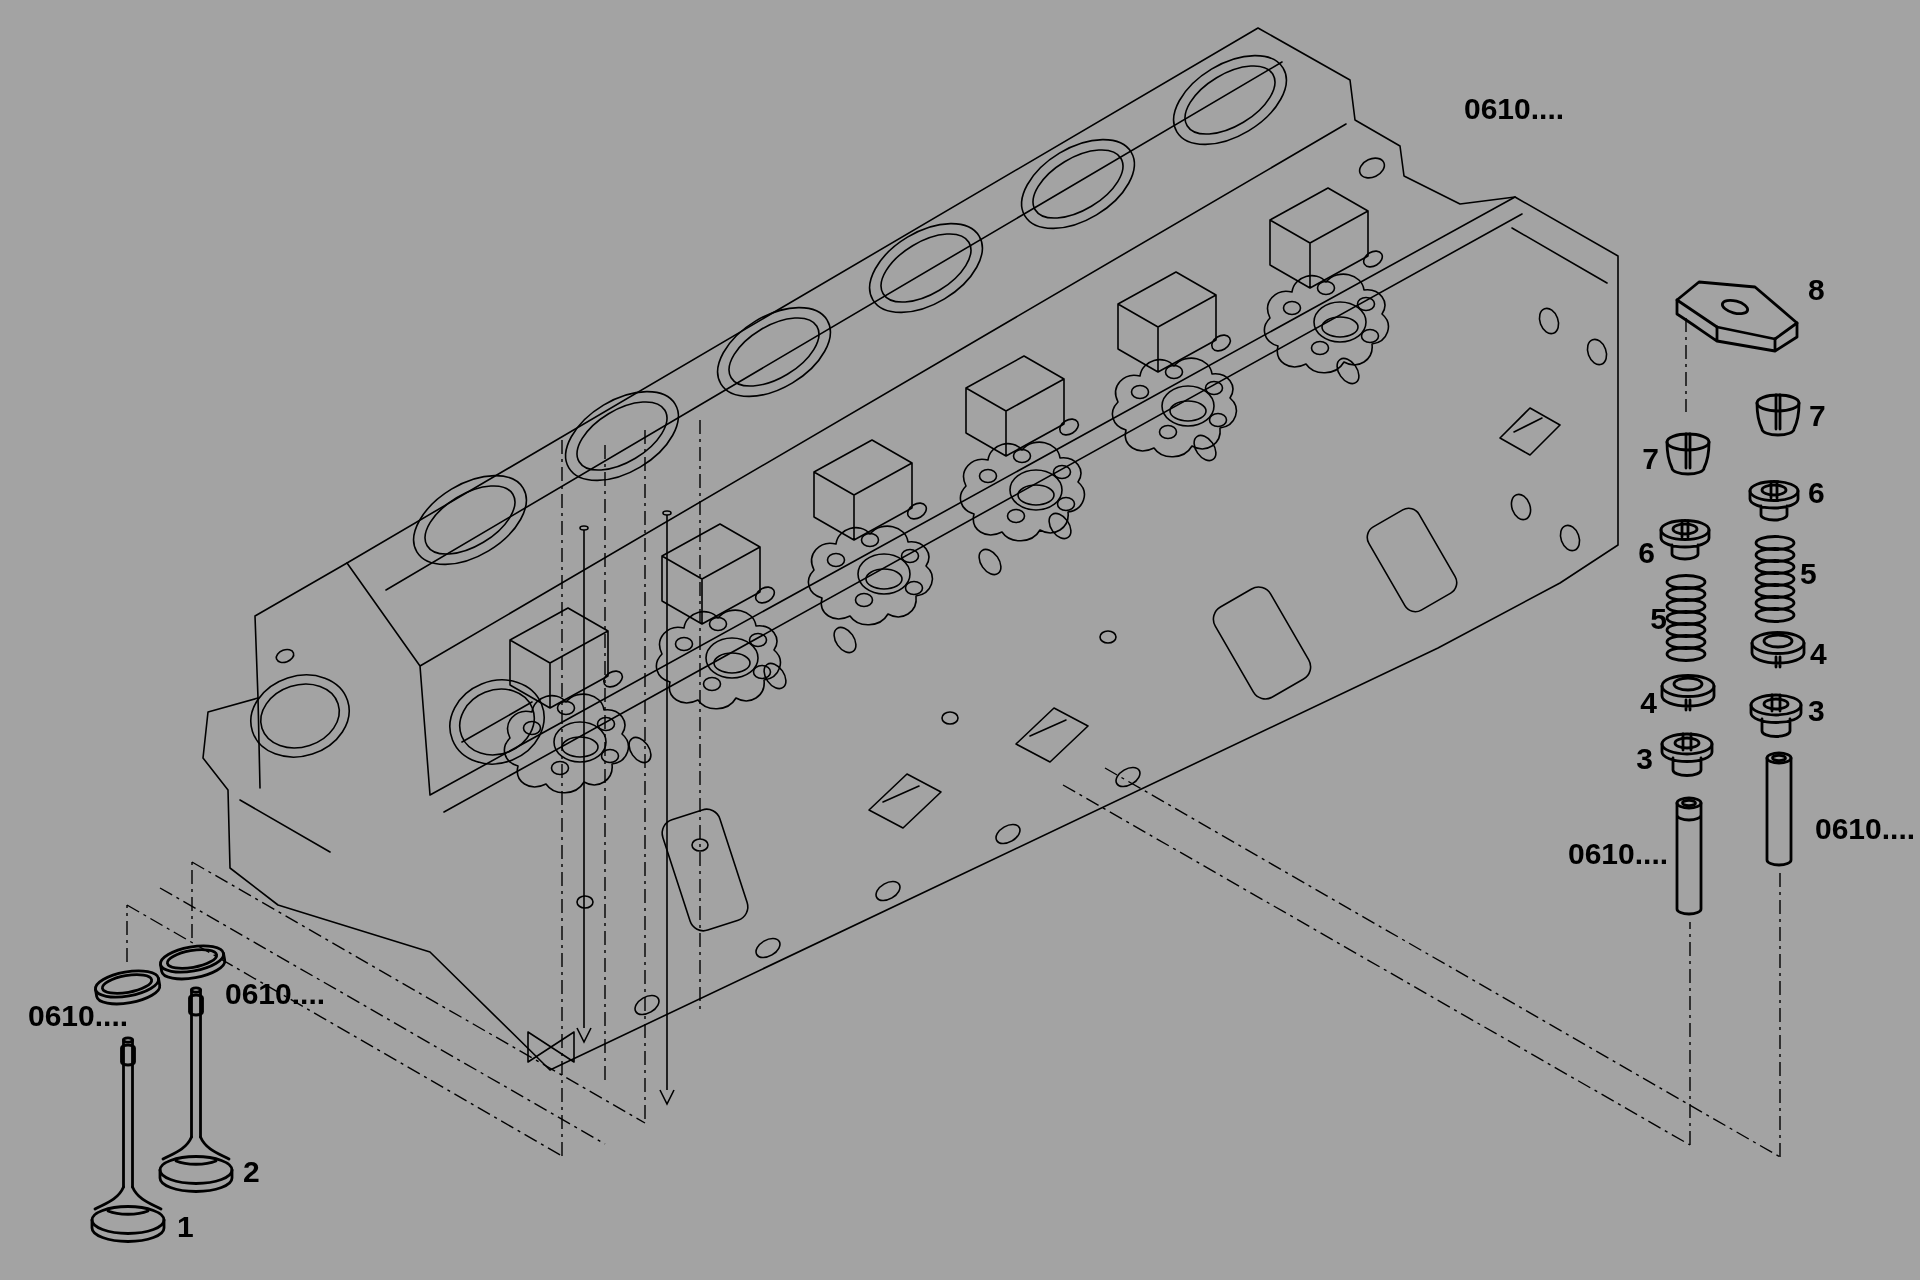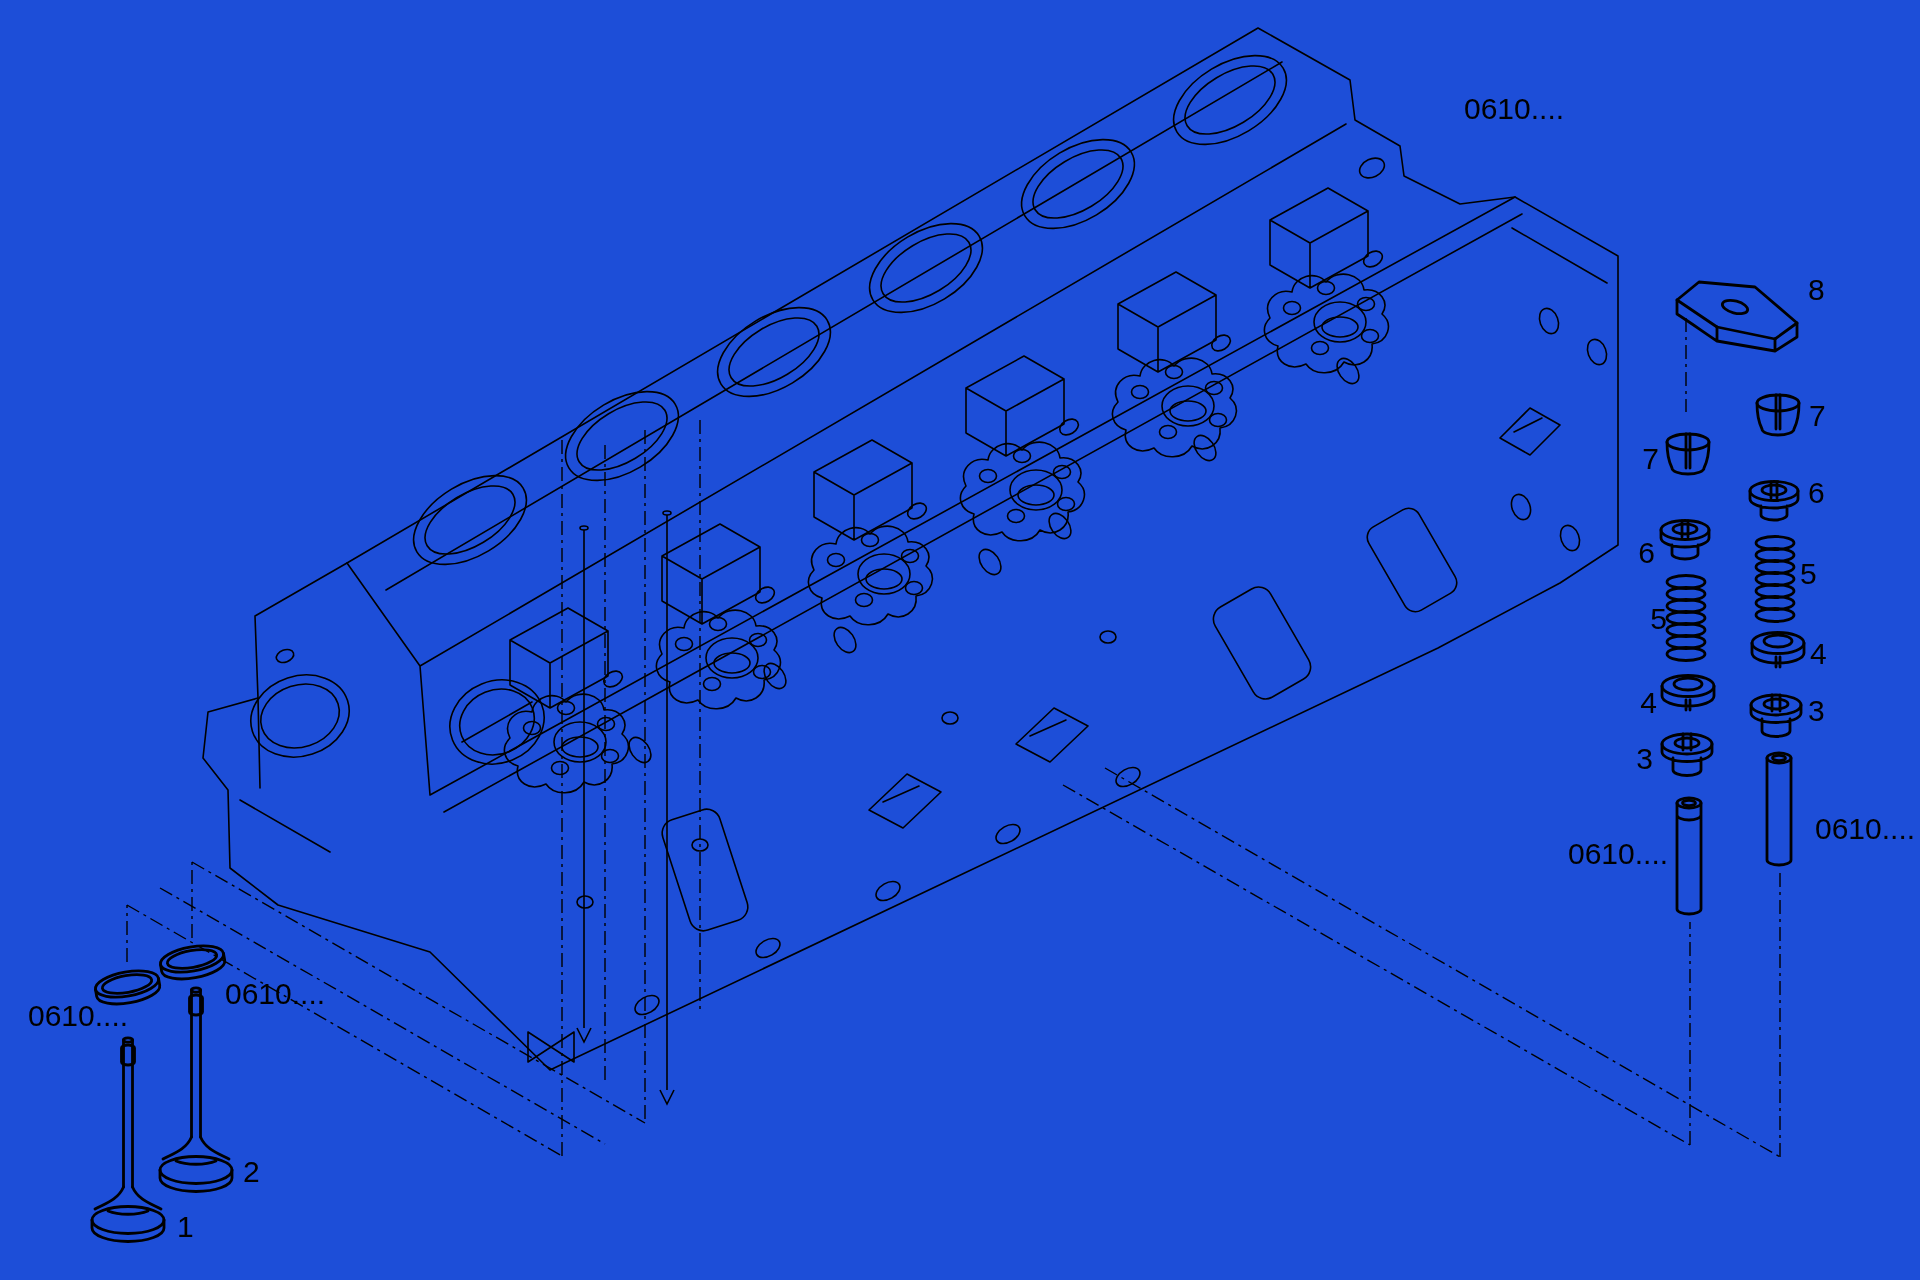--- a/index.html
+++ b/index.html
@@ -1,16 +1,16 @@
 <!DOCTYPE html>
 <html><head>
 <meta charset="utf-8">
 <style>
   html,body{margin:0;padding:0;background:#ffffff;}
-  .page{position:relative;width:1920px;height:1280px;background:#1d4ed8;overflow:hidden;}
+  .page{position:relative;width:1920px;height:1280px;background:#a3a3a3;overflow:hidden;font-weight:bold;}
   svg{position:absolute;left:0;top:0;}
   text{font-family:"Liberation Sans","DejaVu Sans",sans-serif;font-size:30px;fill:#000;}
   .thin{fill:none;stroke:#000;stroke-width:1.6;stroke-linejoin:round;stroke-linecap:round;}
   .axis{fill:none;stroke:#000;stroke-width:1.4;stroke-dasharray:14 5 3 5;}
   .part{fill:none;stroke:#000;stroke-width:2.8;stroke-linejoin:round;stroke-linecap:round;}
   .stem{fill:none;stroke:#000;stroke-width:1.6;}
 </style>
 </head>
 <body>
 

